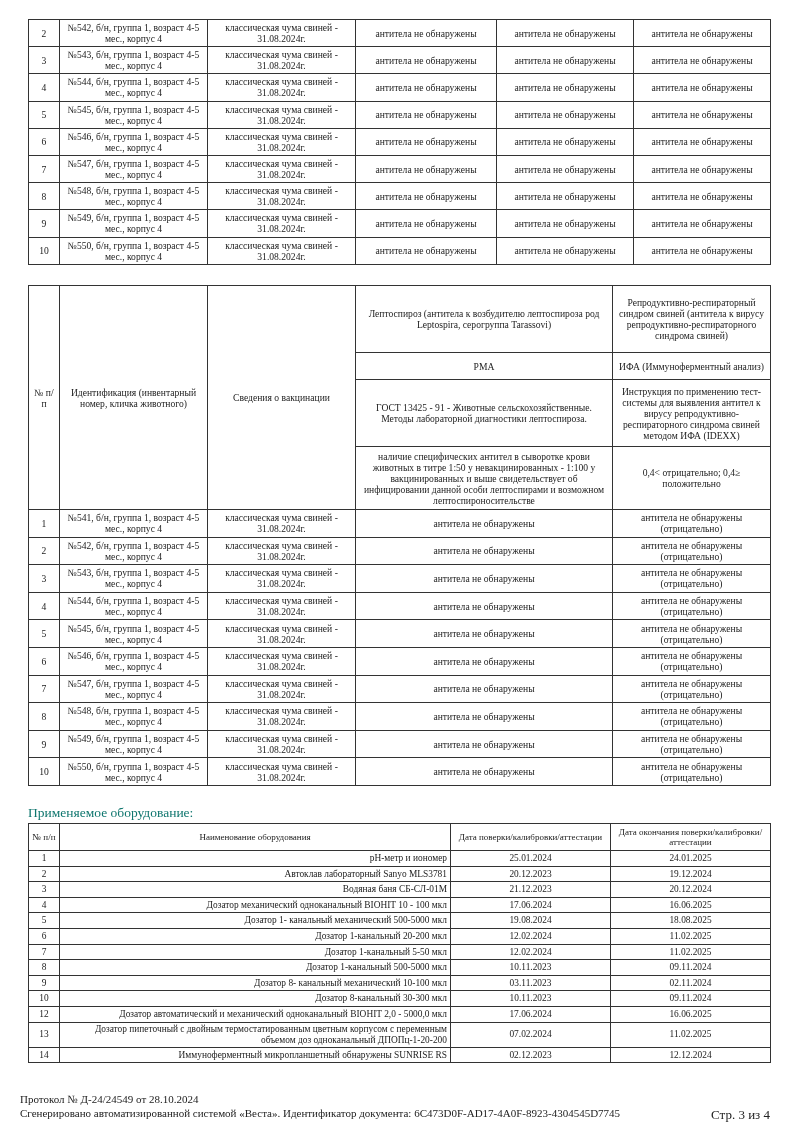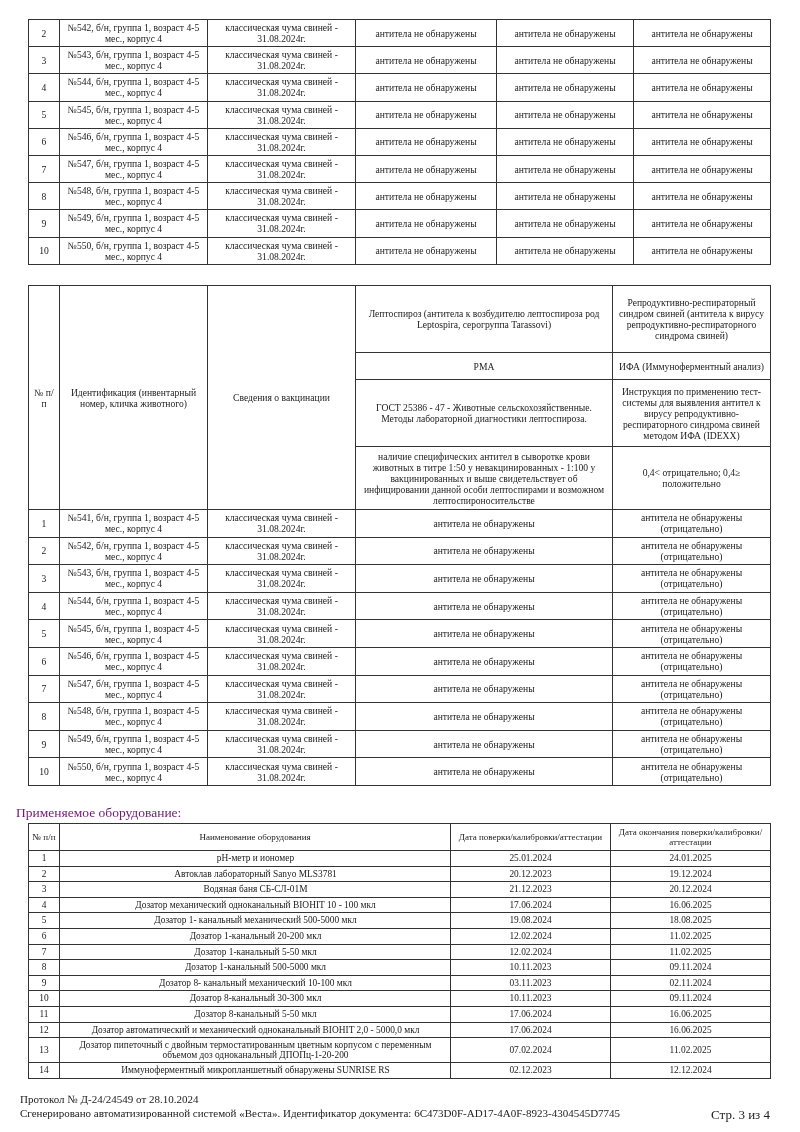--- a/index.html
+++ b/index.html
@@ -13,24 +13,24 @@
     border: 1px solid #333; padding: 0 3px; text-align: center; vertical-align: middle;
     font-size: 9.6px; line-height: 11px; font-weight: normal; overflow: hidden;
   }
   th { font-weight: normal; }
   #t1 { top: 19px; width: 742px; }
   #t1 td { height: 26.2px; }
   #t2 { top: 285px; width: 742px; }
   #t2 td { height: 26.6px; }
   #t3 { top: 823px; width: 742px; }
   #t3 td { height: 14.6px; font-size: 9.4px; line-height: 10.5px; }
-  #t3 td.name { text-align: center; padding-left: 4px; margin-left: 31px; }
+  #t3 td.name { text-align: right; padding-left: 4px; margin-left: 31px; }
   #t3 td.tall { height: 24px; }
   .eq-title {
-    position: absolute; left: 16px; top: 805px; font-size: 13.5px; color: #701a75;
+    position: absolute; left: 28px; top: 805px; font-size: 13.5px; color: #0f766e;
   }
   .footer { position: absolute; left: 20px; font-size: 11px; color: #222; }
   .f1 { top: 1093px; text-align: right; }
   .f2 { top: 1107px; }
   .f2page { position: absolute; right: 30px; top: 1107px; font-size: 13px; color:#222; }
 </style>
 </head>
 <body>
 
 <table id="t1">
@@ -132,21 +132,21 @@
       <th rowspan="4">Идентификация (инвентарный номер, кличка животного)</th>
       <th rowspan="4">Сведения о вакцинации</th>
       <th style="height:66px">Лептоспироз (антитела к возбудителю лептоспироза род Leptospira, серогруппа Tarassovi)</th>
       <th>Репродуктивно-респираторный синдром свиней (антитела к вирусу репродуктивно-респираторного синдрома свиней)</th>
     </tr>
     <tr>
       <th style="height:26px">РМА</th>
       <th>ИФА (Иммуноферментный анализ)</th>
     </tr>
     <tr>
-      <th style="height:66px">ГОСТ 25386 - 47 - Животные сельскохозяйственные. Методы лабораторной диагностики лептоспироза.</th>
+      <th style="height:66px">ГОСТ 13425 - 91 - Животные сельскохозяйственные. Методы лабораторной диагностики лептоспироза.</th>
       <th>Инструкция по применению тест-системы для выявления антител к вирусу репродуктивно-респираторного синдрома свиней методом ИФА (IDEXX)</th>
     </tr>
     <tr>
       <th style="height:62px">наличие специфических антител в сыворотке крови животных в титре 1:50 у невакцинированных - 1:100 у вакцинированных и выше свидетельствует об инфицировании данной особи лептоспирами и возможном лептоспироносительстве</th>
       <th>0,4&lt; отрицательно; 0,4≥ положительно</th>
     </tr>
   </thead>
   <tbody id="t2-body">
       <tr>
         <td>1</td>
@@ -293,26 +293,20 @@
         <td>03.11.2023</td>
         <td>02.11.2024</td>
       </tr>
       <tr>
         <td>10</td>
         <td class="name">Дозатор 8-канальный 30-300 мкл</td>
         <td>10.11.2023</td>
         <td>09.11.2024</td>
       </tr>
       <tr>
-        <td>11</td>
-        <td class="name">Дозатор 8-канальный 5-50 мкл</td>
-        <td>17.06.2024</td>
-        <td>16.06.2025</td>
-      </tr>
-      <tr>
         <td>12</td>
         <td class="name">Дозатор автоматический и механический одноканальный BIOHIT 2,0 - 5000,0 мкл</td>
         <td>17.06.2024</td>
         <td>16.06.2025</td>
       </tr>
       <tr>
         <td class="tall">13</td>
         <td class="name tall">Дозатор пипеточный с двойным термостатированным цветным корпусом с переменным объемом доз одноканальный ДПОПц-1-20-200</td>
         <td class="tall">07.02.2024</td>
         <td class="tall">11.02.2025</td>

